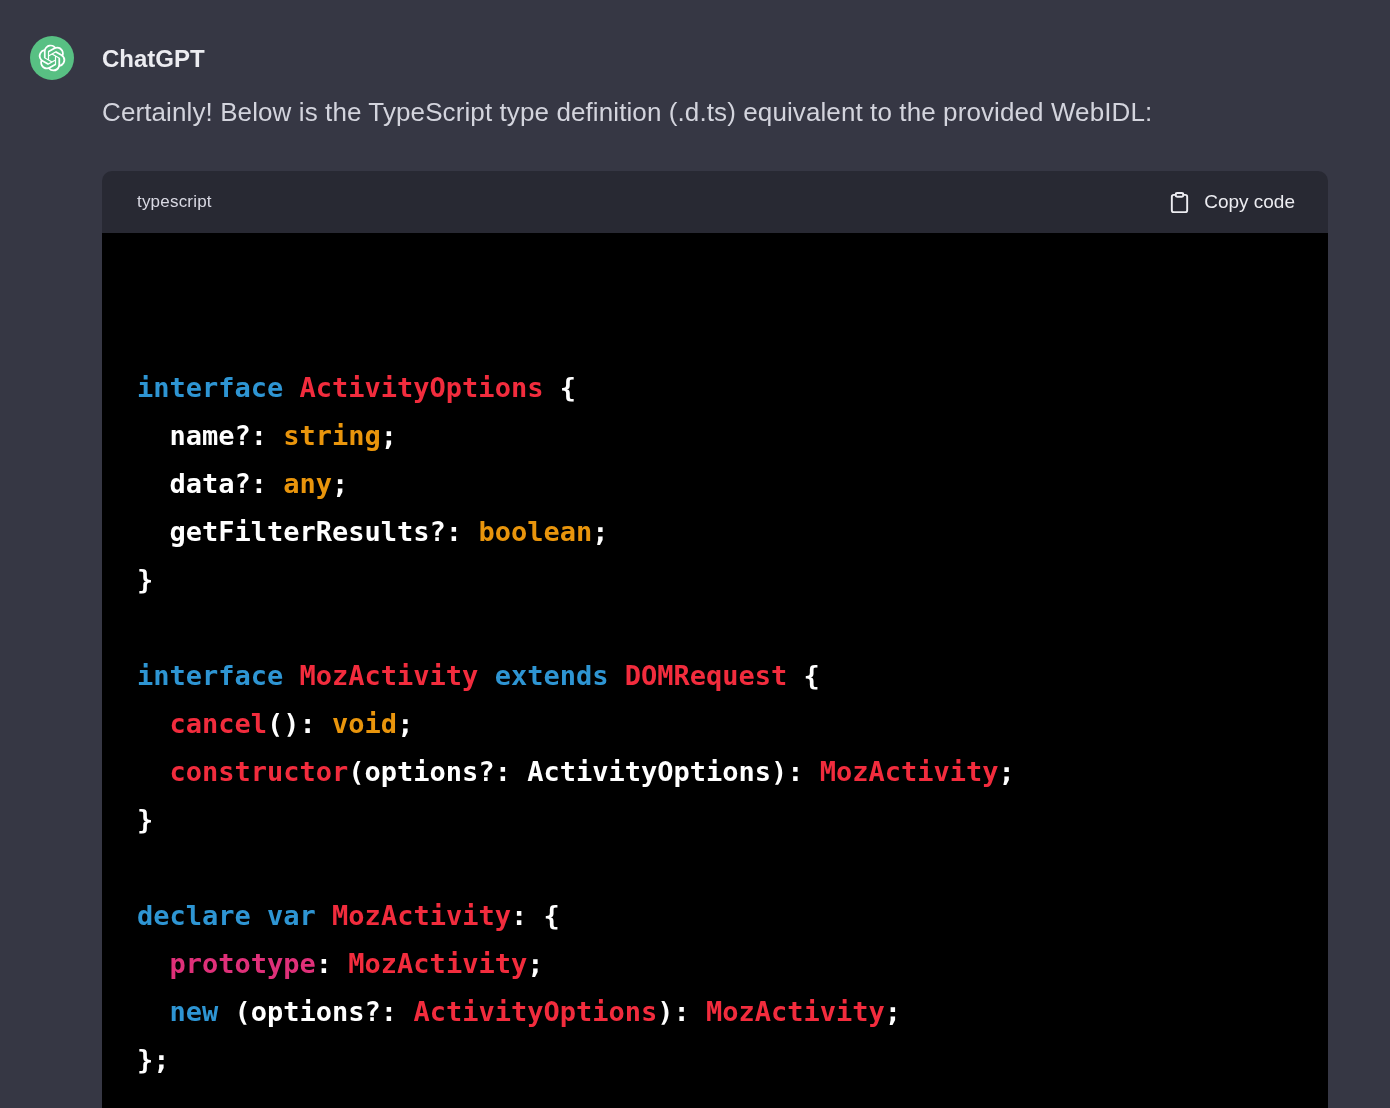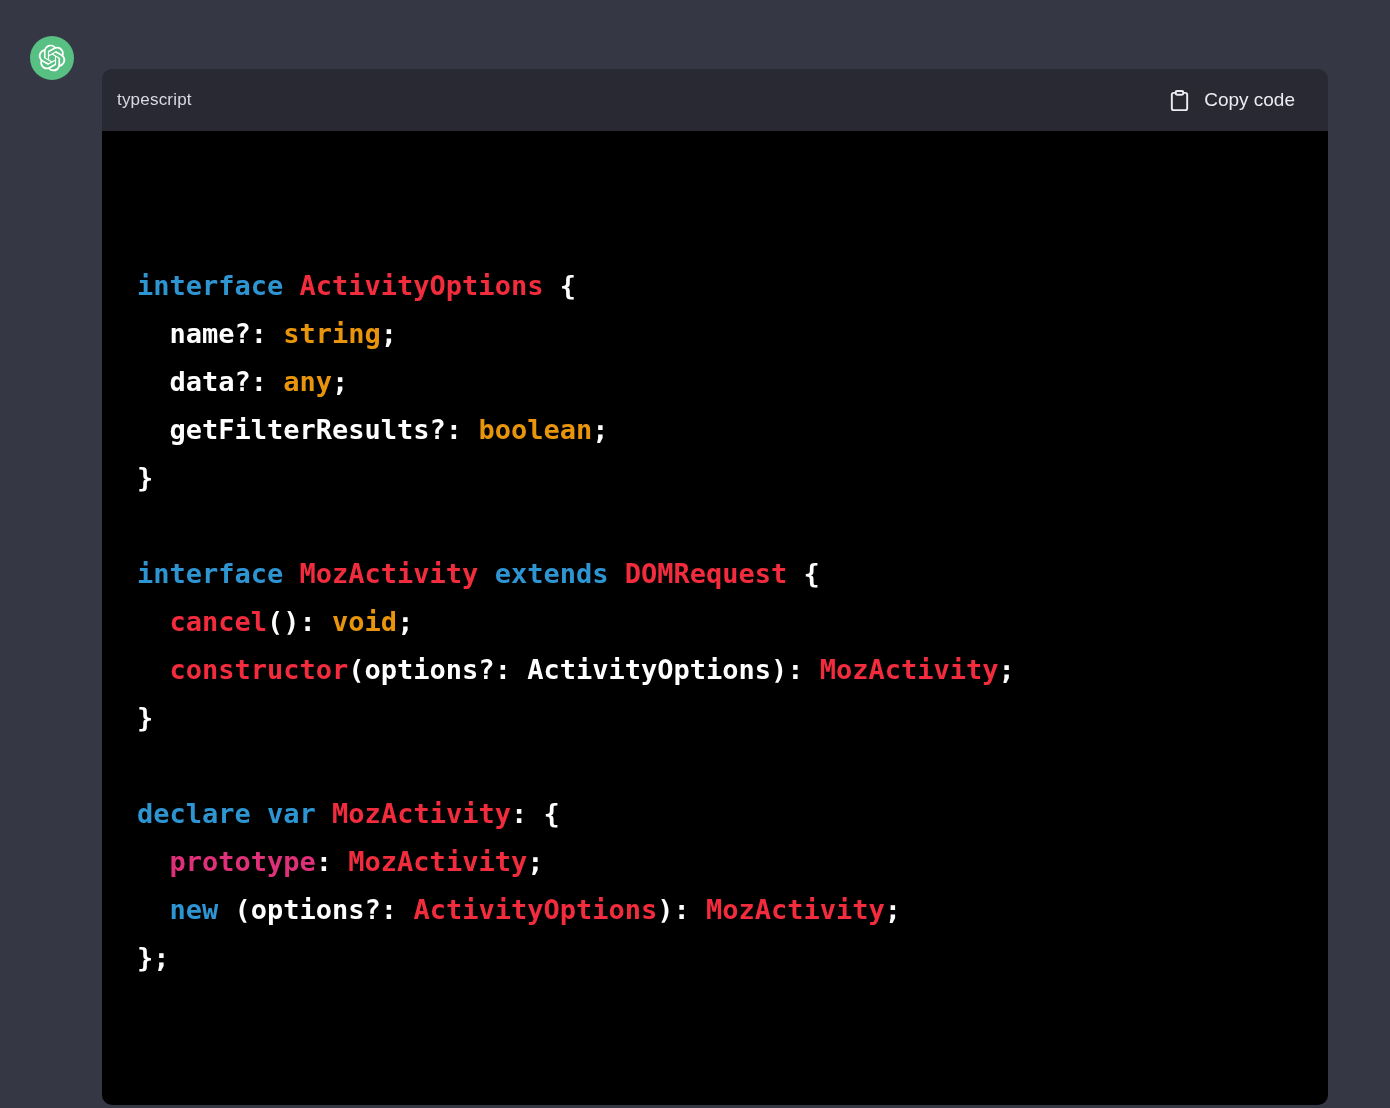--- a/index.html
+++ b/index.html
@@ -58,21 +58,21 @@
     max-width: 100%;
     border-radius: 10px;
     overflow: hidden;
   }
   .code-header {
     background: var(--code-header-background);
     height: 62px;
     display: flex;
     align-items: center;
     justify-content: space-between;
-    padding: 0 33px 0 15px;
+    padding: 0 33px 0 35px;
   }
   .code-language {
     font-size: 17px;
     color: var(--label-text);
     letter-spacing: 0.2px;
   }
   .copy-code-button {
     display: flex;
     align-items: center;
     gap: 13px;
@@ -107,20 +107,22 @@
 <div class="message-row">
   <div class="avatar">
     <span style="display:flex">
       <svg viewBox="-0.6 -0.6 25.2 25.2" xmlns="http://www.w3.org/2000/svg" width="28" height="28">
         <path d="M22.2819 9.8211a5.9847 5.9847 0 0 0-.5157-4.9108 6.0462 6.0462 0 0 0-6.5098-2.9A6.0651 6.0651 0 0 0 4.9807 4.1818a5.9847 5.9847 0 0 0-3.9977 2.9 6.0462 6.0462 0 0 0 .7427 7.0966 5.98 5.98 0 0 0 .511 4.9107 6.051 6.051 0 0 0 6.5146 2.9001A5.9847 5.9847 0 0 0 13.2599 24a6.0557 6.0557 0 0 0 5.7718-4.2058 5.9894 5.9894 0 0 0 3.9977-2.9001 6.0557 6.0557 0 0 0-.7475-7.073zm-9.022 12.6081a4.4755 4.4755 0 0 1-2.8764-1.0408l.1419-.0804 4.7783-2.7582a.7948.7948 0 0 0 .3927-.6813v-6.7369l2.02 1.1686a.071.071 0 0 1 .038.052v5.5826a4.504 4.504 0 0 1-4.4945 4.4944zm-9.6607-4.1254a4.4708 4.4708 0 0 1-.5346-3.0137l.142.0852 4.783 2.7582a.7712.7712 0 0 0 .7806 0l5.8428-3.3685v2.3324a.0804.0804 0 0 1-.0332.0615L9.74 19.9502a4.4992 4.4992 0 0 1-6.1408-1.6464zM2.3408 7.8956a4.485 4.485 0 0 1 2.3655-1.9728V11.6a.7664.7664 0 0 0 .3879.6765l5.8144 3.3543-2.0201 1.1685a.0757.0757 0 0 1-.071 0l-4.8303-2.7865A4.504 4.504 0 0 1 2.3408 7.8956zm16.5963 3.8558L13.1038 8.364 15.1192 7.2a.0757.0757 0 0 1 .071 0l4.8303 2.7913a4.4944 4.4944 0 0 1-.6765 8.1042v-5.6772a.79.79 0 0 0-.407-.667zm2.0107-3.0231l-.142-.0852-4.7735-2.7818a.7759.7759 0 0 0-.7854 0L9.409 9.2297V6.8974a.0662.0662 0 0 1 .0284-.0615l4.8303-2.7866a4.4992 4.4992 0 0 1 6.6802 4.66zM8.3065 12.863l-2.02-1.1638a.0804.0804 0 0 1-.038-.0567V6.0742a4.4992 4.4992 0 0 1 7.3757-3.4537l-.142.0805L8.704 5.459a.7948.7948 0 0 0-.3927.6813zm1.0976-2.3654l2.602-1.4998 2.6069 1.4998v2.9994l-2.5974 1.4997-2.6067-1.4997z"></path>
       </svg>
     </span>
   </div>
 
   <div class="message-content">
+    <div class="sender-name">ChatGPT</div>
+    <div class="message-paragraph">Certainly! Below is the TypeScript type definition (.d.ts) equivalent to the provided WebIDL:</div>
 
     <div class="code-block">
       <div class="code-header">
         <span class="code-language">typescript</span>
         <button class="copy-code-button">
           <span style="display:flex">
             <svg viewBox="0 0 24 24" fill="none" stroke-width="2" stroke-linecap="round" stroke-linejoin="round">
               <path d="M16 4h2a2 2 0 0 1 2 2v14a2 2 0 0 1-2 2H6a2 2 0 0 1-2-2V6a2 2 0 0 1 2-2h2"></path>
               <rect x="8" y="2" width="8" height="4" rx="1.5" ry="1.5"></rect>
             </svg>

